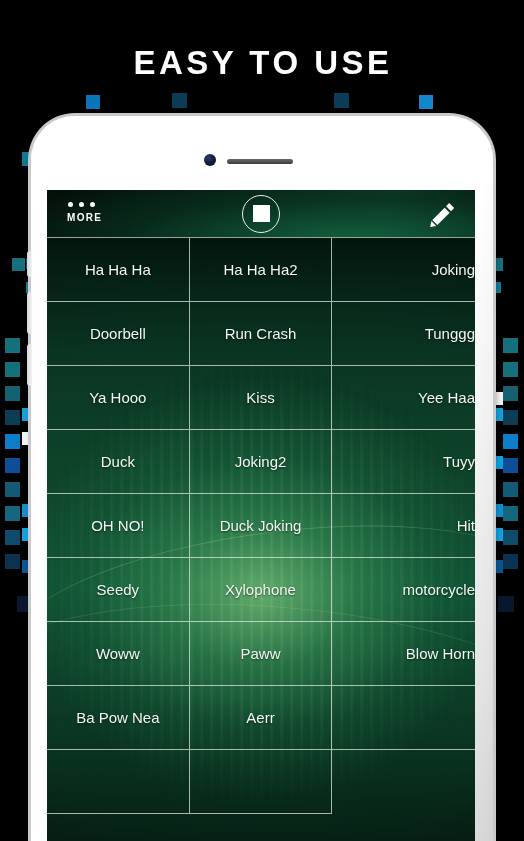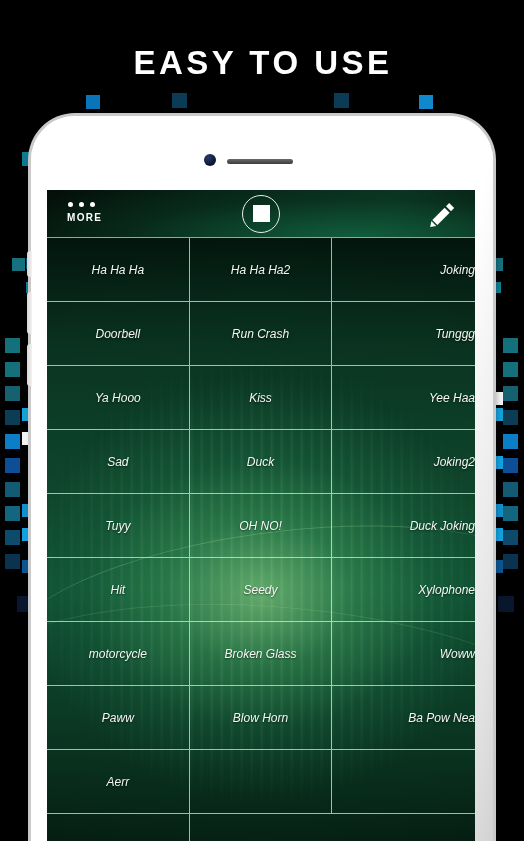--- a/index.html
+++ b/index.html
@@ -148,26 +148,25 @@
   #grid {
     position: relative;
     display: grid;
     grid-template-columns: repeat(3, 1fr);
     grid-auto-rows: 64px;
   }
   .cell {
     position: relative;
     display: flex; align-items: center; justify-content: center;
     color: #f4f7f4;
-    font-size: 12px;
+    font-size: 15px;
     text-align: center;
     border-right: 1px solid rgba(225,230,225,0.75);
     border-bottom: 1px solid rgba(225,230,225,0.75);
     text-shadow: 0 1px 2px rgba(0,0,0,0.55);
-    font-style: italic;
   }
   .cell:nth-child(3n) { border-right: none; justify-content: flex-end; }
 </style>
 </head>
 <body>
 
 <div id="stage">
 
   <div id="headline">EASY TO USE</div>
 
@@ -281,23 +280,20 @@
             <div class="cell">
               <span>Ya Hooo</span>
             </div>
             <div class="cell">
               <span>Kiss</span>
             </div>
             <div class="cell">
               <span>Yee Haa</span>
             </div>
             <div class="cell">
-              <span>Sad</span>
-            </div>
-            <div class="cell">
               <span>Duck</span>
             </div>
             <div class="cell">
               <span>Joking2</span>
             </div>
             <div class="cell">
               <span>Tuyy</span>
             </div>
             <div class="cell">
               <span>OH NO!</span>
@@ -309,23 +305,20 @@
               <span>Hit</span>
             </div>
             <div class="cell">
               <span>Seedy</span>
             </div>
             <div class="cell">
               <span>Xylophone</span>
             </div>
             <div class="cell">
               <span>motorcycle</span>
-            </div>
-            <div class="cell">
-              <span>Broken Glass</span>
             </div>
             <div class="cell">
               <span>Woww</span>
             </div>
             <div class="cell">
               <span>Paww</span>
             </div>
             <div class="cell">
               <span>Blow Horn</span>
             </div>

